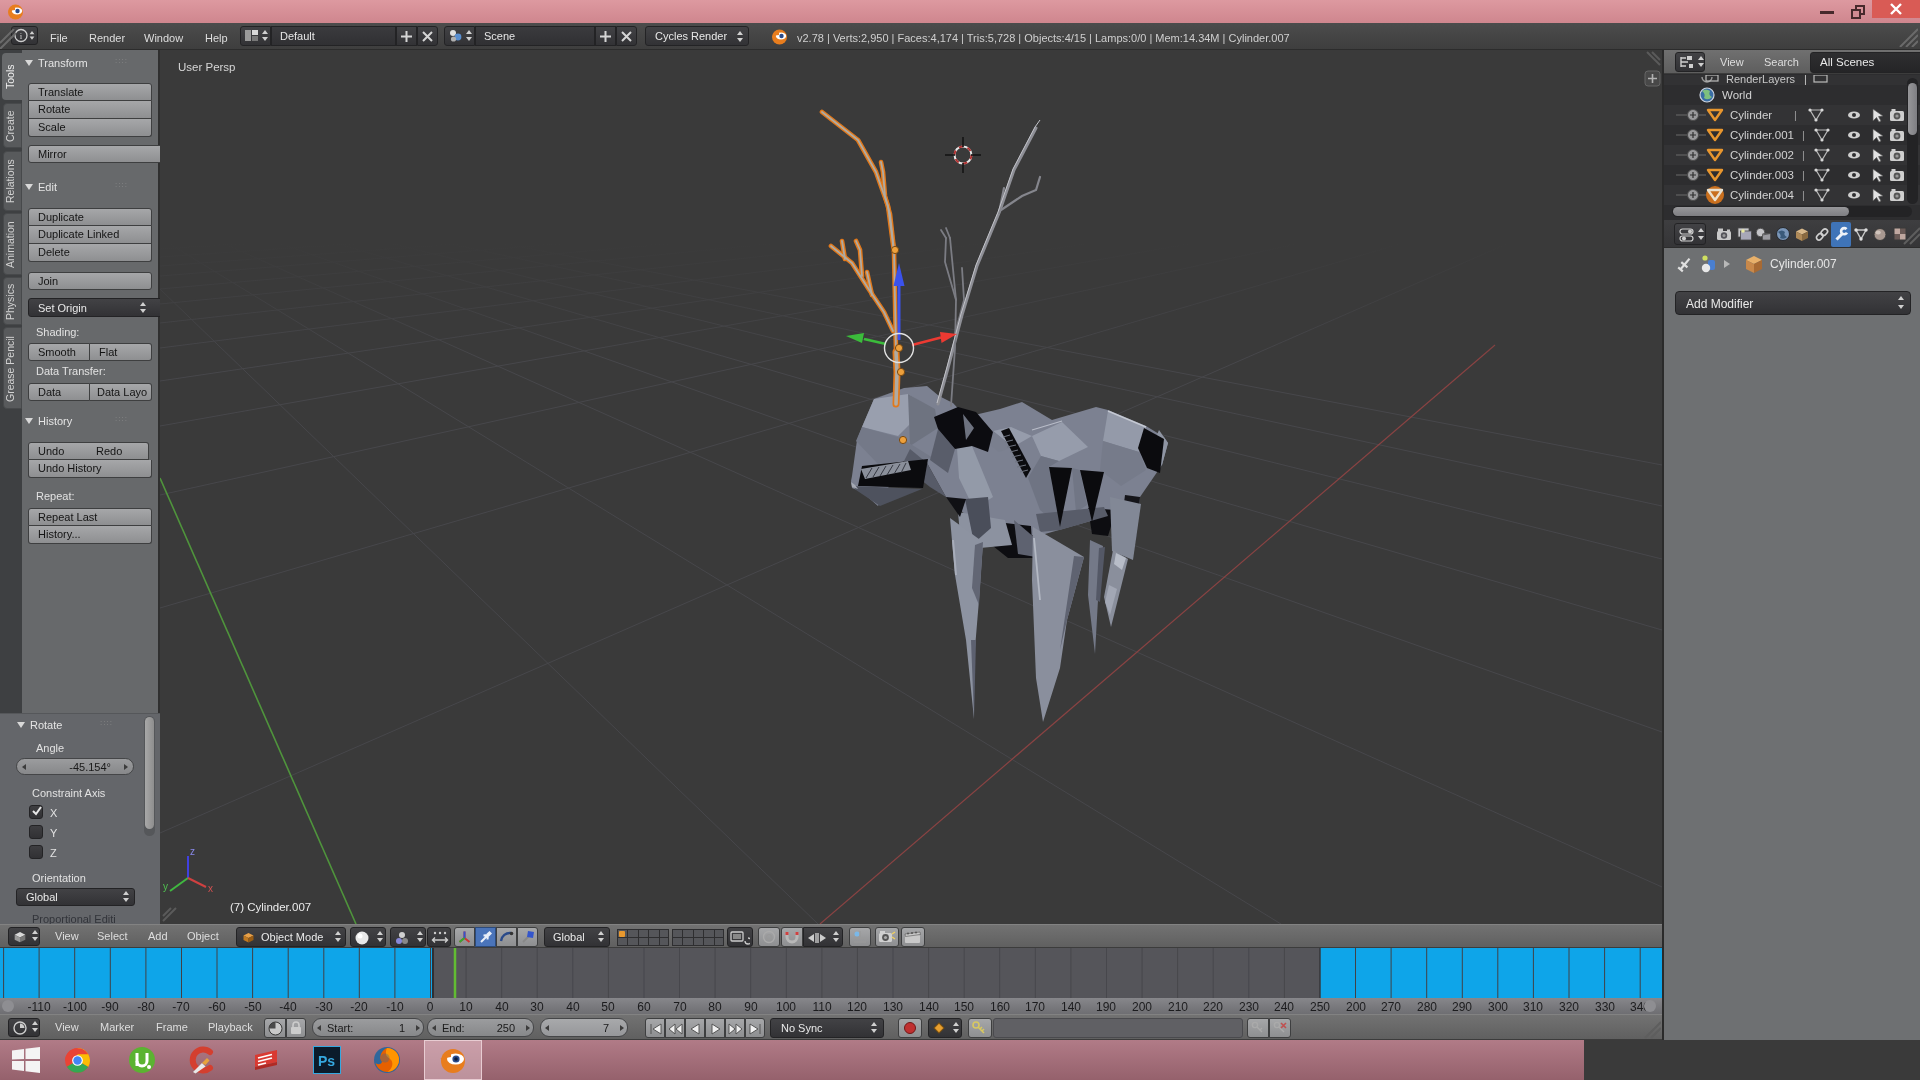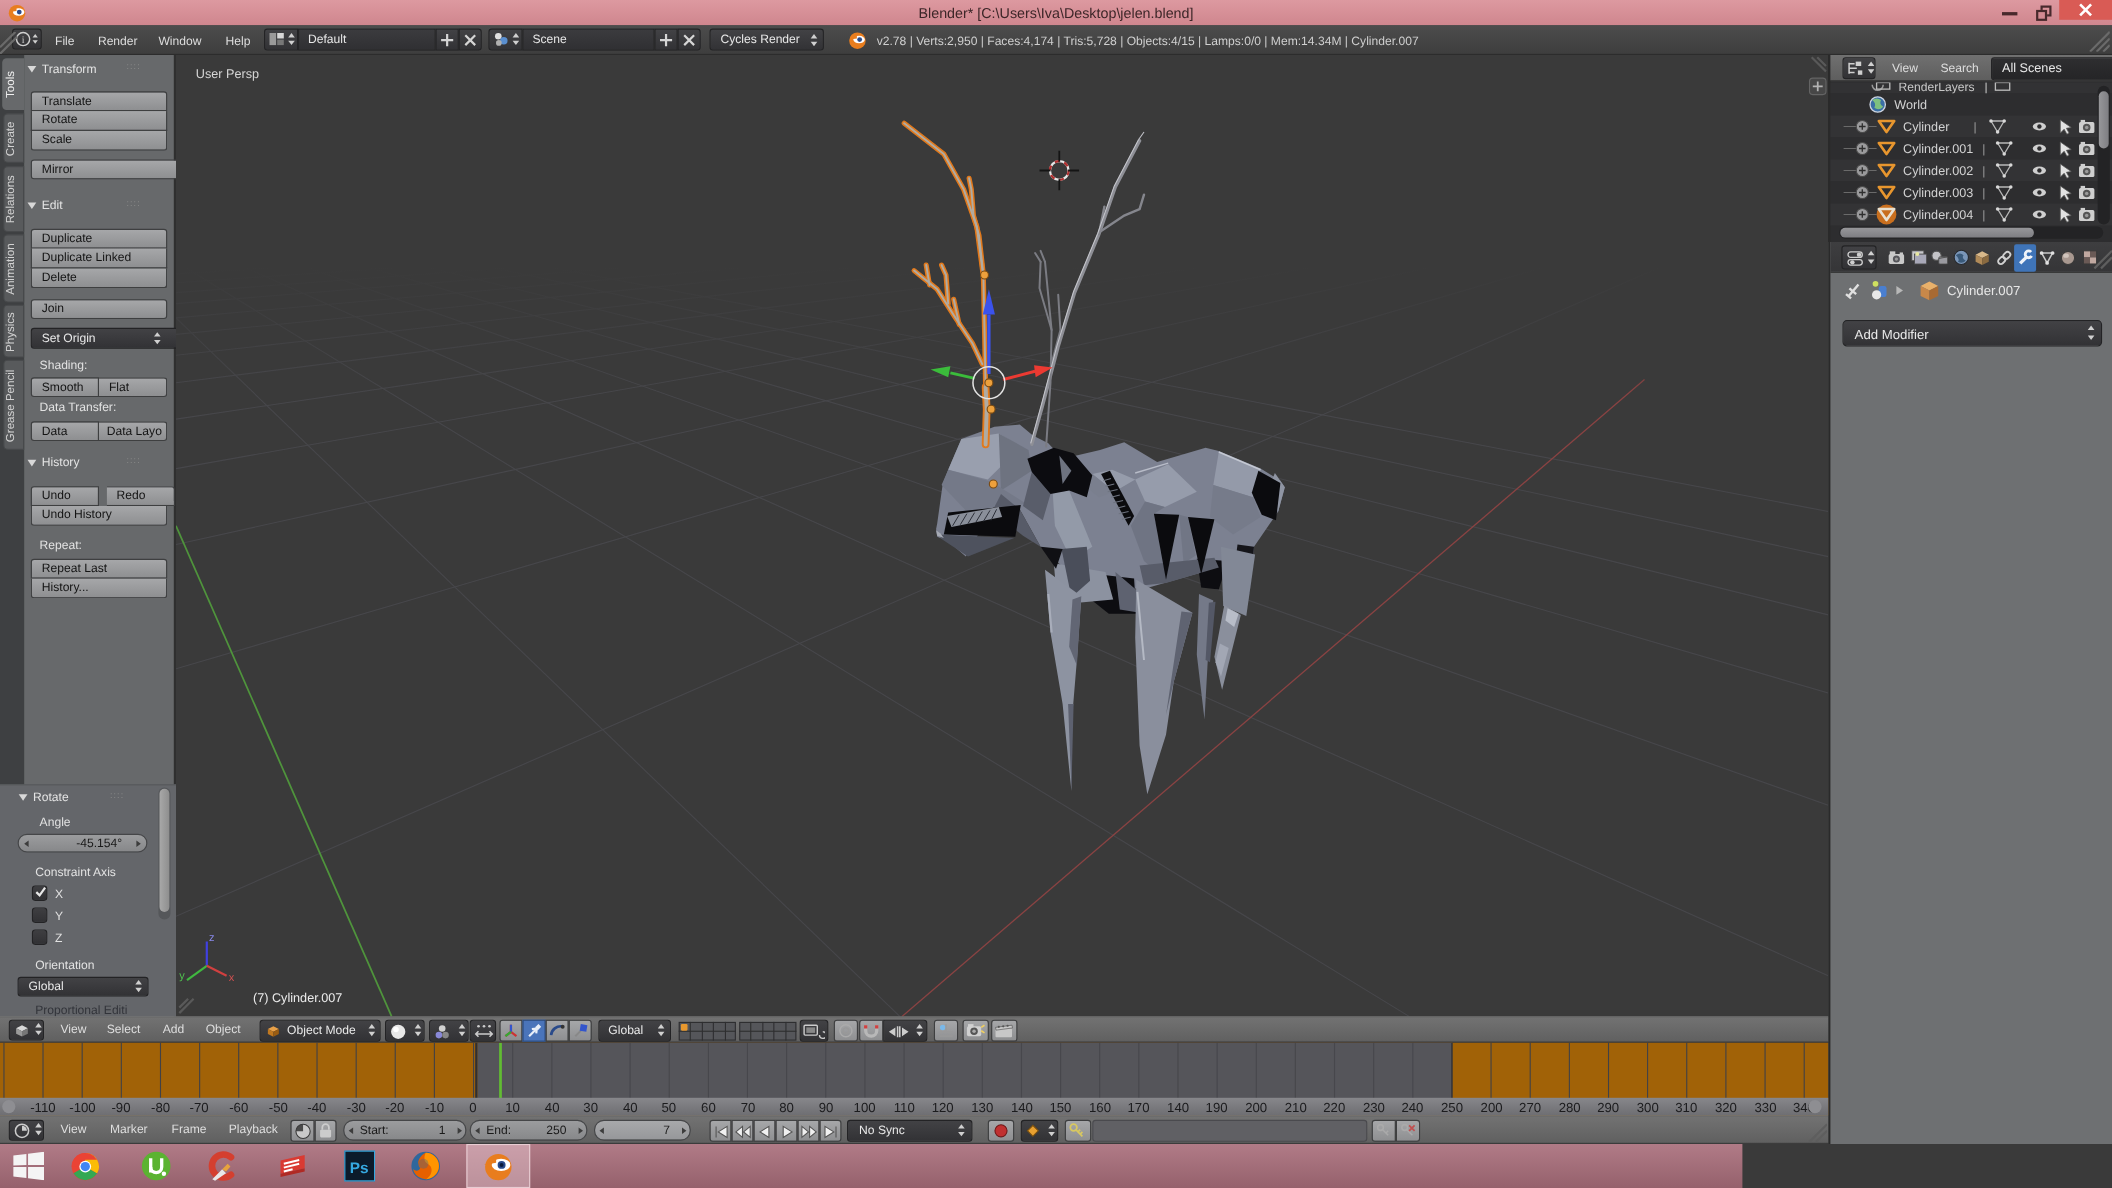--- a/index.html
+++ b/index.html
@@ -23,21 +23,20 @@
 </style></head>
 <body>
 
 <div class="abs" style="left:0;top:0;width:1920px;height:23px;background:linear-gradient(#dd99a0,#cf868e)">
   <svg class="abs" style="left:6px;top:2px" width="19" height="19" viewBox="0 0 19 19">
       <circle cx="9.5" cy="10" r="7.5" fill="#e87d1e"></circle>
       <ellipse cx="11" cy="9" rx="5.2" ry="3.4" fill="#fff"></ellipse>
       <circle cx="11.5" cy="9" r="2.2" fill="#2a4a8a"></circle>
       <path d="M2 9 L9 5 L9 8 Z" fill="#e87d1e"></path>
     </svg>
-  <div class="abs" style="left:0;right:0;top:4px;text-align:center;font-size:13px;color:#3c2628">Blender* [C:\Users\Iva\Desktop\jelen.blend]</div>
   <div class="abs" style="left:1820px;top:11px;width:14px;height:3px;background:#47292c"></div>
   <div class="abs" style="left:1855px;top:5px;width:10px;height:10px;border:2px solid #47292c;background:transparent"></div>
   <div class="abs" style="left:1851px;top:9px;width:10px;height:10px;border:2px solid #47292c;background:#d28a92"></div>
   <div class="abs" style="left:1872px;top:0;width:48px;height:18px;background:#d95b55"></div>
   <svg class="abs" style="left:1889px;top:2px" width="14" height="14" viewBox="0 0 14 14">
       <path d="M2 2 L12 12 M12 2 L2 12" stroke="#fff" stroke-width="2.4"></path>
     </svg>
 </div>
 
 <div class="abs" style="left:0;top:23px;width:1920px;height:27px;background:linear-gradient(#4c4c4c,#3e3e3e);border-bottom:1px solid #2c2c2c">
@@ -135,21 +134,21 @@
   <div class="tx" style="left:36px;top:276px;color:#e2e2e2">Shading:</div>
   <div class="btn" style="left:28px;top:293px;width:62px;height:18px;border-radius:3px 0 0 3px;line-height:16px;padding-left:9px">Smooth</div>
   <div class="btn" style="left:90px;top:293px;width:62px;height:18px;border-left:none;border-radius:0 3px 3px 0;line-height:16px;padding-left:9px">Flat</div>
   <div class="tx" style="left:36px;top:315px;color:#e2e2e2">Data Transfer:</div>
   <div class="btn" style="left:28px;top:333px;width:62px;height:18px;border-radius:3px 0 0 3px;line-height:16px;padding-left:9px">Data</div>
   <div class="btn" style="left:90px;top:333px;width:62px;height:18px;border-left:none;border-radius:0 3px 3px 0;line-height:16px;padding-left:7px">Data Layo</div>
 
   <div class="panhd" style="left:38px;top:365px">History</div>
   <div class="grip" style="left:115px;top:364px">::::</div>
   <div class="btn" style="left:28px;top:392px;width:62px;height:18px;border-radius:3px 0 0 0;line-height:16px;padding-left:9px">Undo</div>
-  <div class="btn" style="left:97px;top:392px;width:62px;height:18px;border-left:none;border-radius:0 3px 0 0;line-height:16px;padding-left:9px">Redo</div>
+  <div class="btn" style="left:87px;top:392px;width:62px;height:18px;border-left:none;border-radius:0 3px 0 0;line-height:16px;padding-left:9px">Redo</div>
   <div class="btn" style="left:28px;top:410px;width:124px;height:18px;border-top:none;border-radius:0 0 3px 3px;line-height:16px;padding-left:9px">Undo History</div>
   <div class="tx" style="left:36px;top:440px;color:#e2e2e2">Repeat:</div>
   <div class="btn" style="left:28px;top:458px;width:124px;height:18px;border-radius:3px 3px 0 0;line-height:16px;padding-left:9px">Repeat Last</div>
   <div class="btn" style="left:28px;top:476px;width:124px;height:18px;border-top:none;border-radius:0 0 3px 3px;line-height:16px;padding-left:9px">History...</div>
 
   <div class="abs" style="left:0;top:663px;width:160px;height:211px;background:#64666a;border-top:1px solid #55575a"></div>
   <div class="panhd" style="left:30px;top:669px">Rotate</div>
   <div class="grip" style="left:100px;top:668px">::::</div>
   <div class="abs" style="left:144px;top:666px;width:11px;height:120px;background:#55575a;border-radius:6px"></div>
   <div class="abs" style="left:145px;top:667px;width:9px;height:112px;background:linear-gradient(90deg,#a8a8a8,#8e8e8e);border-radius:5px"></div>
@@ -770,21 +769,21 @@
       </svg></div>
   <div class="btn" style="left:901px;top:2px;width:24px;height:20px;border-radius:3px"><svg width="18" height="16" style="margin:1px 0 0 2px" viewBox="0 0 18 16">
         <rect x="1" y="6" width="15" height="8" rx="1" fill="#c8c8c8"></rect>
         <path d="M1 5 L16 3 L16.5 5.5 L1.5 7.5 Z" fill="#c8c8c8" stroke="#555" stroke-width="0.6"></path>
         <circle cx="4" cy="4.5" r="1" fill="#555"></circle>
         <circle cx="8" cy="4" r="1" fill="#555"></circle>
         <circle cx="12" cy="3.5" r="1" fill="#555"></circle>
       </svg></div>
 </div>
 
-<div class="abs" id="tl" style="left:0;top:948px;width:1662px;height:66px;background:#a16207">
+<div class="abs" id="tl" style="left:0;top:948px;width:1662px;height:66px;background:#0ea5e9">
   <div class="abs" style="left:434px;top:0;width:886px;height:66px;background:#55555a"></div>
   <svg class="abs" style="left:0;top:0" width="1662" height="66" viewBox="0 0 1662 66">
     <g stroke="#46464a" stroke-width="1">
         <path id="tick1" d=""></path>
       </g>
     <g>
         <line x1="3.6" y1="0" x2="3.6" y2="66" stroke="#414146"></line>
         <line x1="39.1" y1="0" x2="39.1" y2="66" stroke="#414146"></line>
         <line x1="74.7" y1="0" x2="74.7" y2="66" stroke="#414146"></line>
         <line x1="110.3" y1="0" x2="110.3" y2="66" stroke="#414146"></line>

